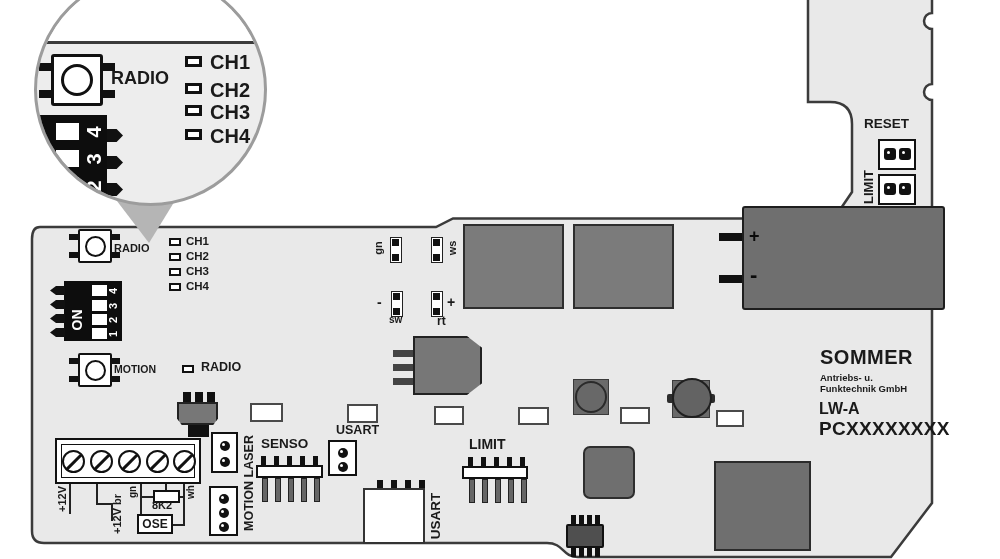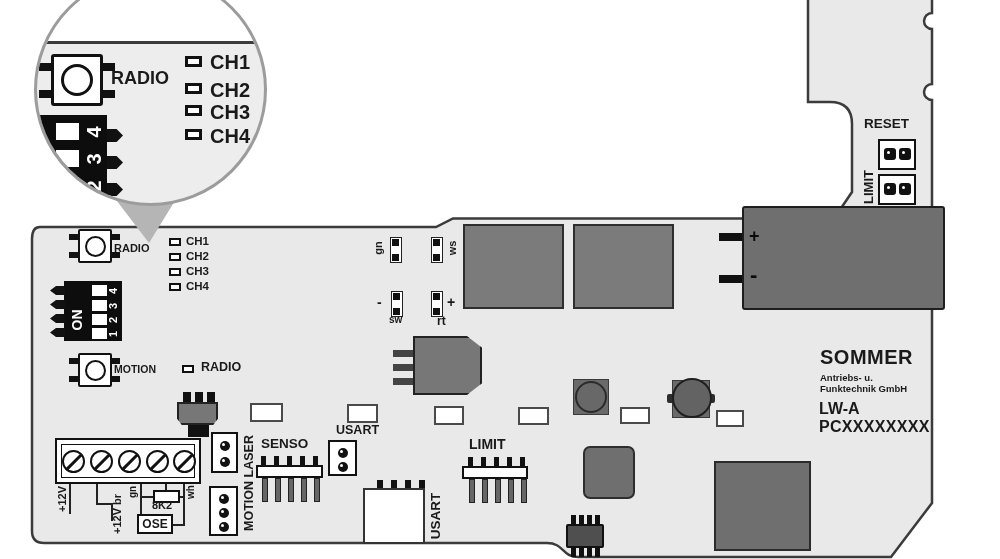--- a/index.html
+++ b/index.html
@@ -150,21 +150,21 @@
   <div class="vt" style="left:868px;top:187px;font-size:13px;z-index:2">LIMIT</div>
   <div class="conn" style="left:878px;top:174px;width:38px;height:31px;z-index:2">
     <div class="sqpin" style="left:4px;top:7px"></div>
     <div class="sqpin" style="left:19px;top:7px"></div>
   </div>
 
   <div class="lbl" style="left:820px;top:347px;font-size:20px;letter-spacing:.5px;z-index:2">SOMMER</div>
   <div class="lbl" style="left:820px;top:373px;font-size:9.5px;z-index:2">Antriebs- u.</div>
   <div class="lbl" style="left:820px;top:384px;font-size:9.5px;z-index:2">Funktechnik GmbH</div>
   <div class="lbl" style="left:819px;top:401px;font-size:16px;z-index:2">LW-A</div>
-  <div class="lbl" style="left:819px;top:419px;font-size:16px;letter-spacing:.3px;z-index:2">PCXXXXXXXX</div>
+  <div class="lbl" style="left:819px;top:419px;font-size:19px;letter-spacing:.3px;z-index:2">PCXXXXXXXX</div>
 
   <div class="abs" style="left:573px;top:379px;width:36px;height:36px;background:#6a6a6a;border:1px solid #3a3a3a;z-index:2"></div>
   <div class="abs" style="left:575px;top:381px;width:32px;height:32px;border-radius:50%;background:#686868;border:2px solid #2a2a2a;z-index:3"></div>
   <div class="abs" style="left:672px;top:380px;width:38px;height:38px;background:#6a6a6a;border:1px solid #3a3a3a;z-index:2"></div>
   <div class="abs" style="left:667px;top:394px;width:7px;height:9px;background:#2d2d2d;border-radius:2px;z-index:2"></div>
   <div class="abs" style="left:708px;top:394px;width:7px;height:9px;background:#2d2d2d;border-radius:2px;z-index:2"></div>
   <div class="abs" style="left:672px;top:378px;width:40px;height:40px;border-radius:50%;background:#636363;border:2.5px solid #1f1f1f;z-index:3"></div>
 
   <div class="wpad" style="left:250px;top:403px;width:33px;height:19px;z-index:2"></div>
   <div class="wpad" style="left:347px;top:404px;width:31px;height:19px;z-index:2"></div>

